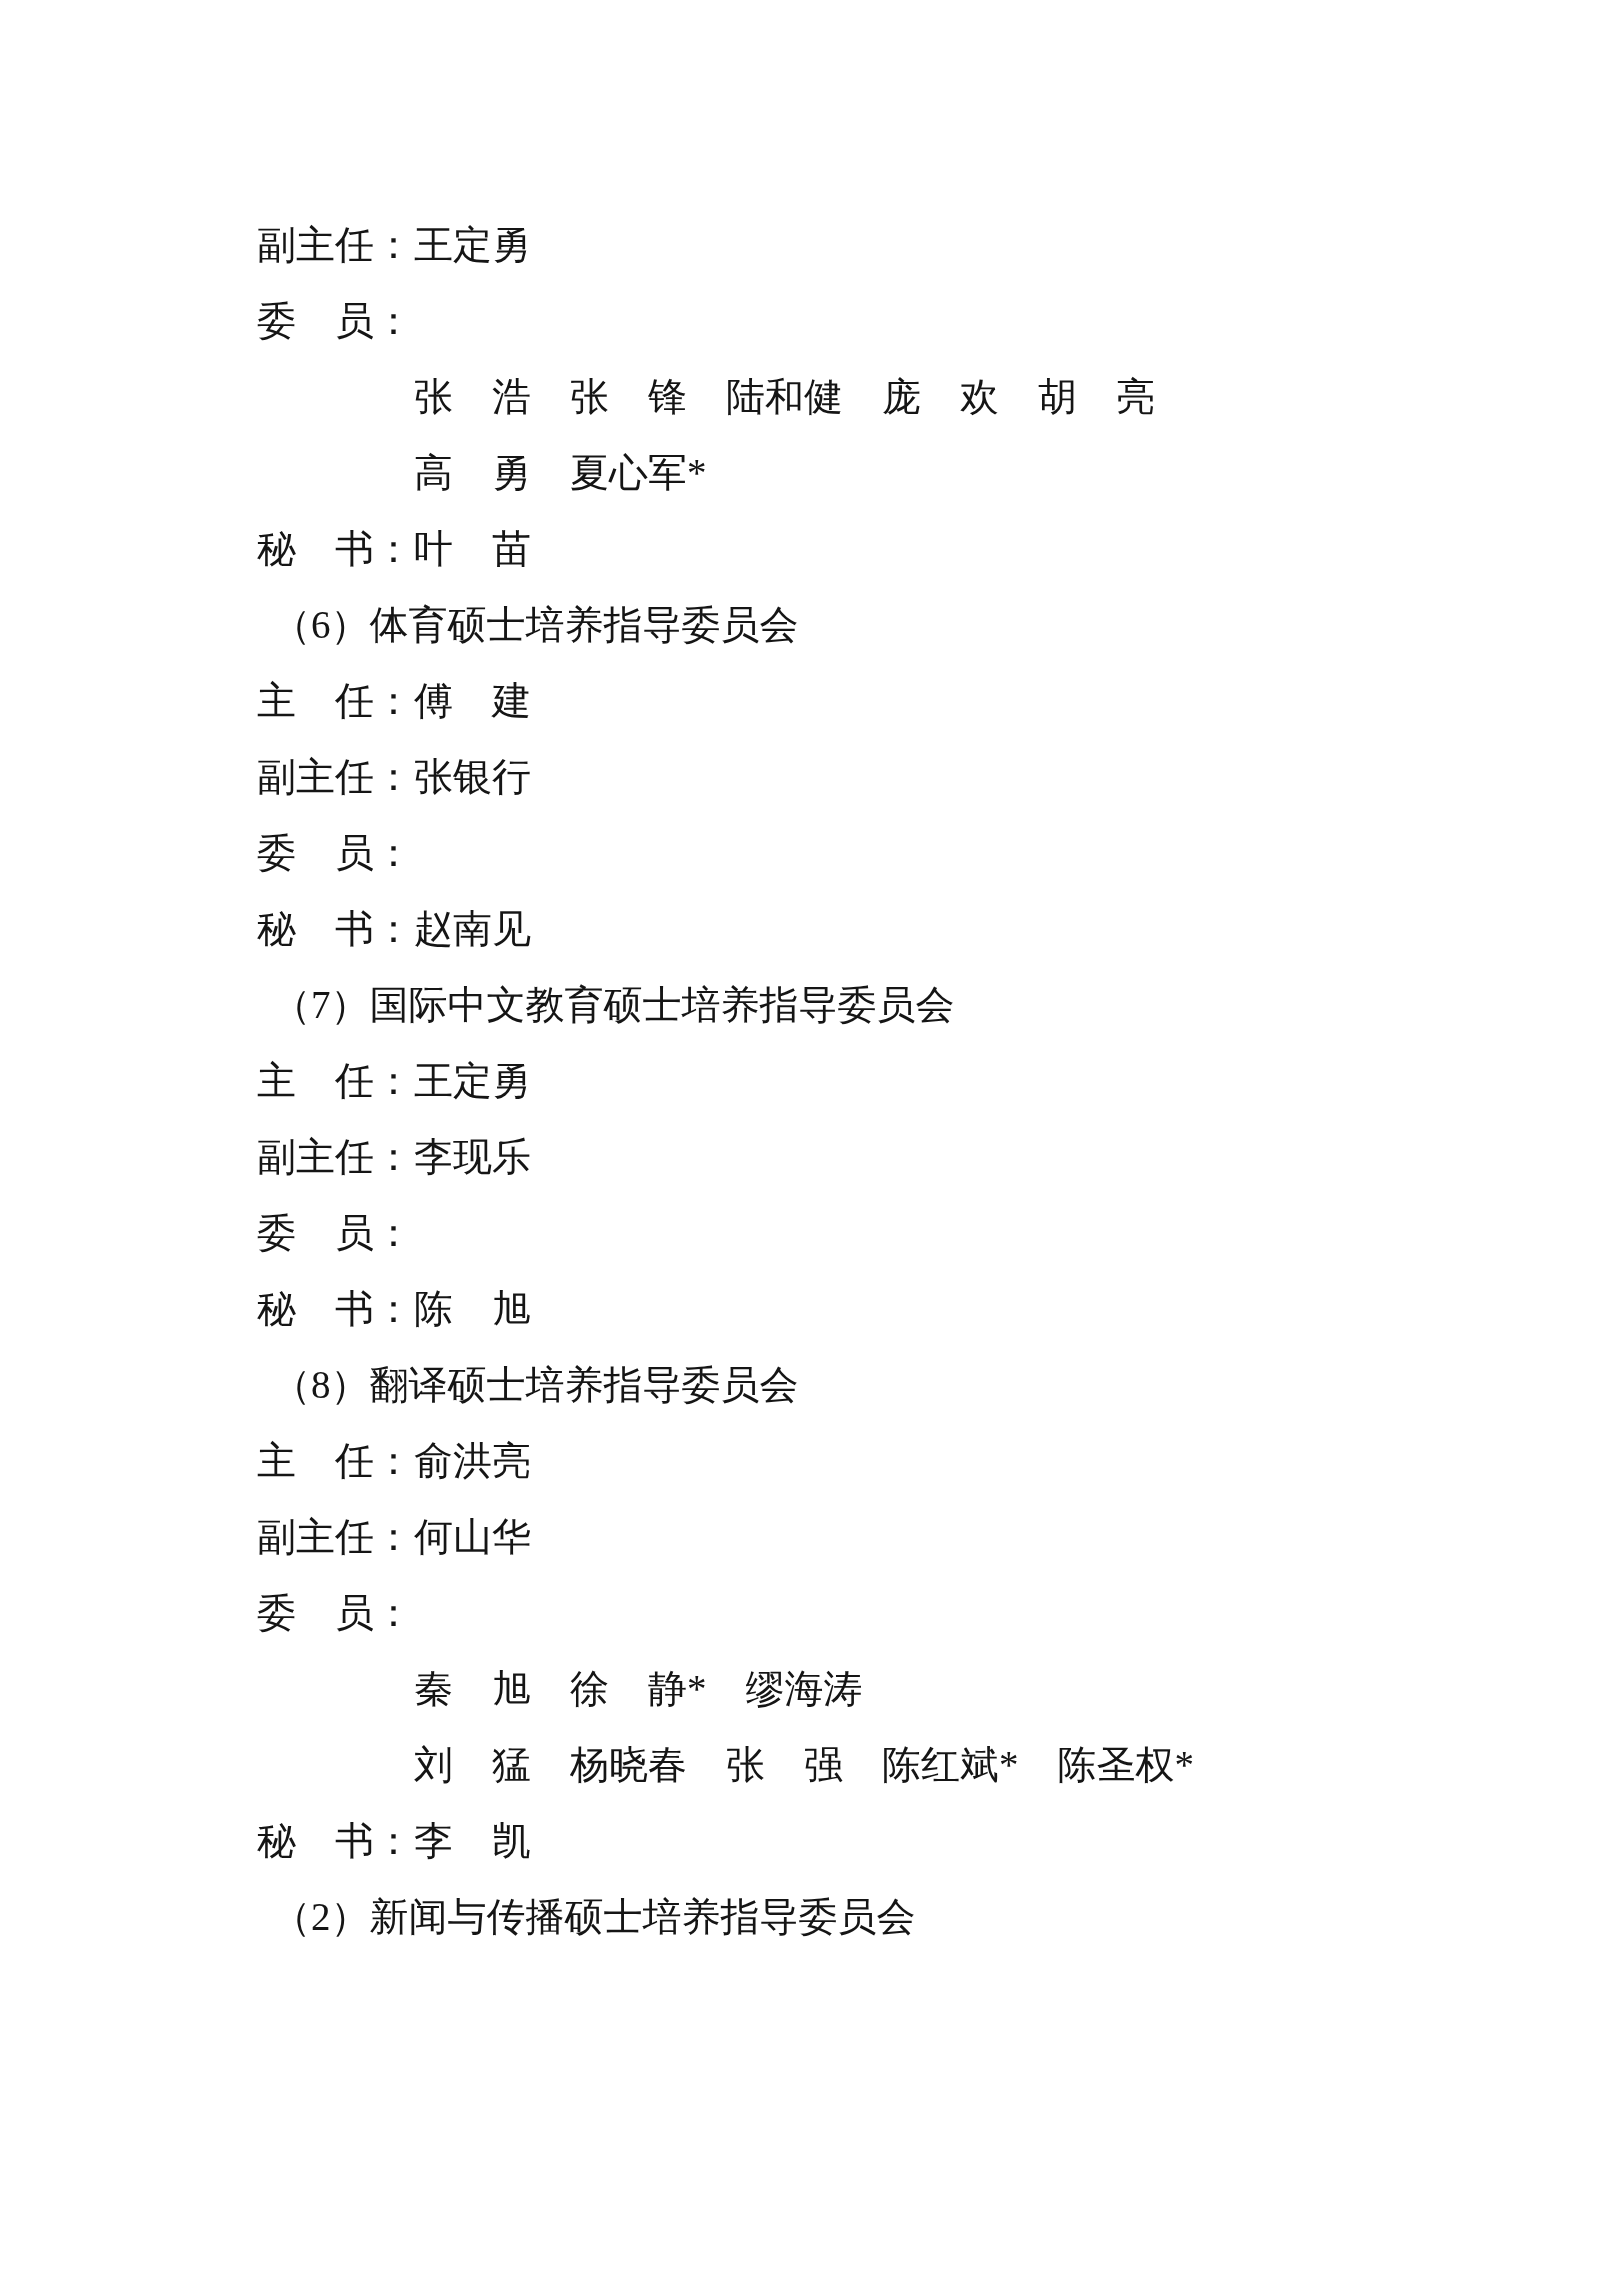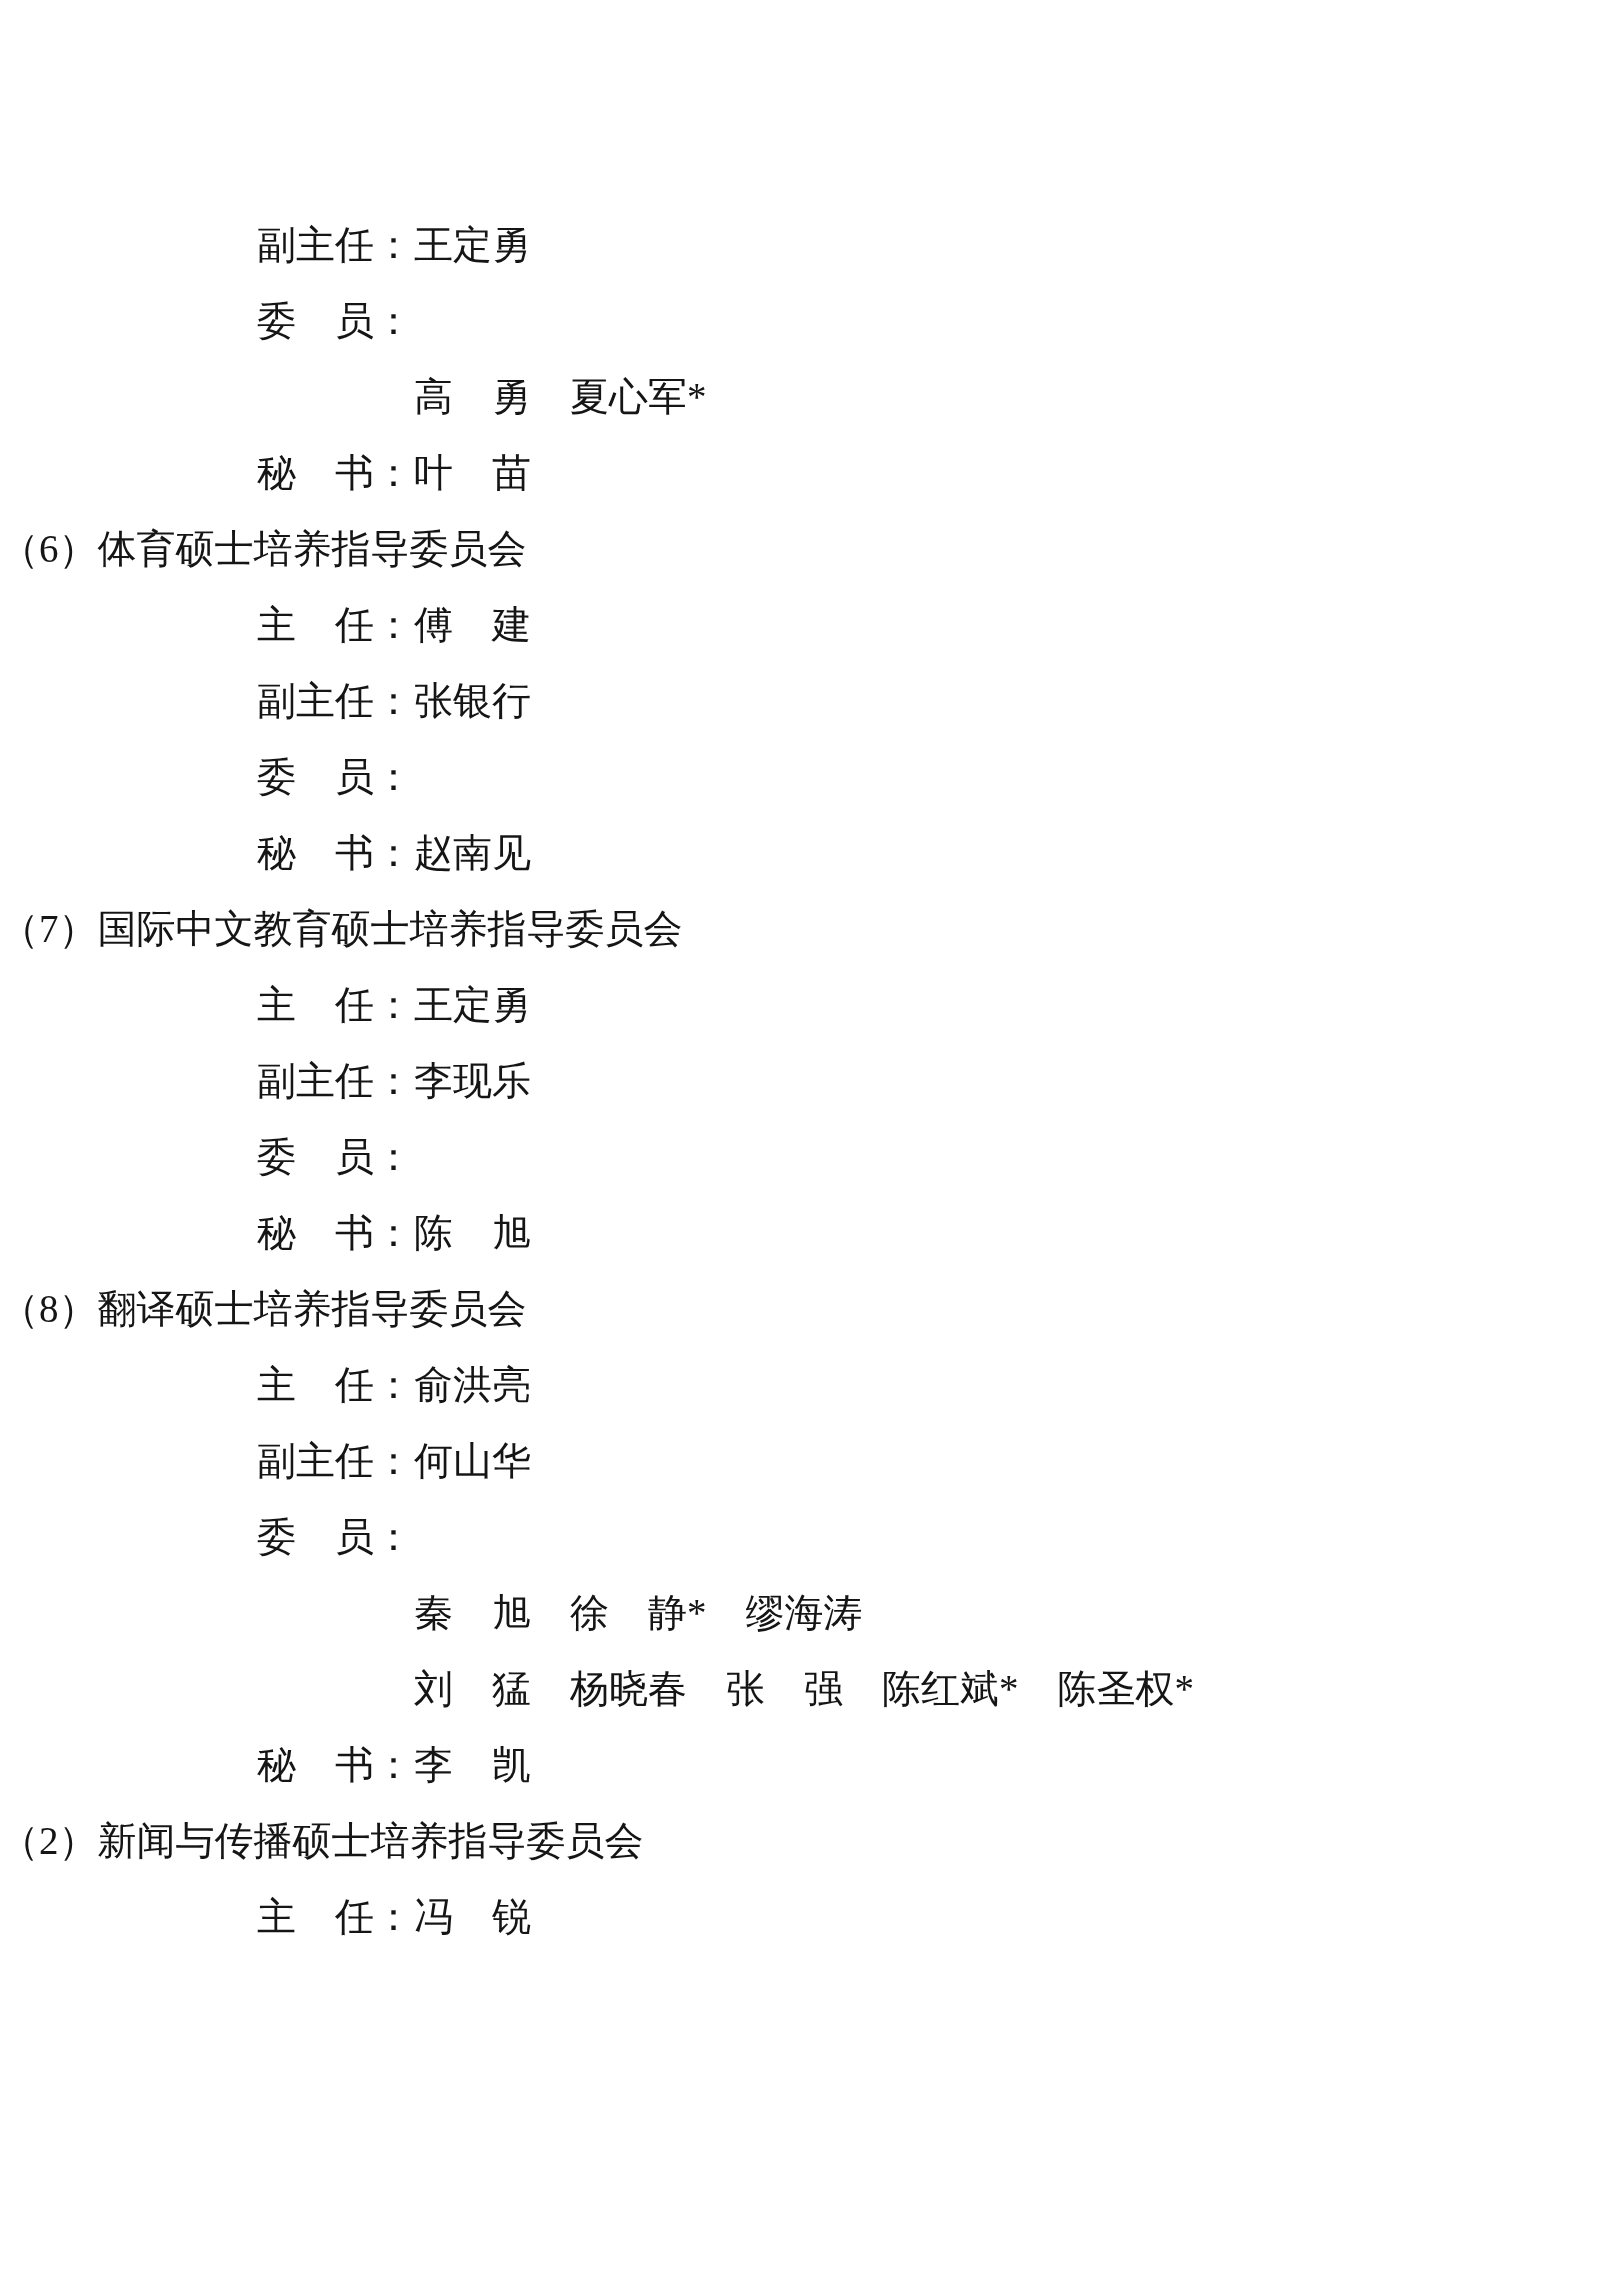--- a/index.html
+++ b/index.html
@@ -27,21 +27,21 @@
     display: flex;
     align-items: center;
     font-size: 39px;
     line-height: 76px;
     white-space: pre;
     letter-spacing: 0;
   }
   .field { padding-left: 257px; }
   .field .label { display: inline-block; min-width: 157px; }
   .cont { padding-left: 414px; }
-  .header { }
+  .header { padding-left: 272px; }
   .page-number {
     position: absolute;
     top: 2070px;
     left: 1351px;
     font-size: 35px;
     line-height: 47px;
     white-space: pre;
   }
 </style>
 </head>
@@ -51,20 +51,23 @@
   <div class="content">
 
     <div class="line field">
       <span class="label">副主任：</span><span class="names">王定勇</span>
     </div>
 
     <div class="line field">
       <span class="label">委　员：</span>
     </div>
 
+    <div class="line cont">
+      <span class="names">张　浩　张　锋　陆和健　庞　欢　胡　亮</span>
+    </div>
 
     <div class="line cont">
       <span class="names">高　勇　夏心军*</span>
     </div>
 
     <div class="line field">
       <span class="label">秘　书：</span><span class="names">叶　苗</span>
     </div>
 
     <div class="line header">

